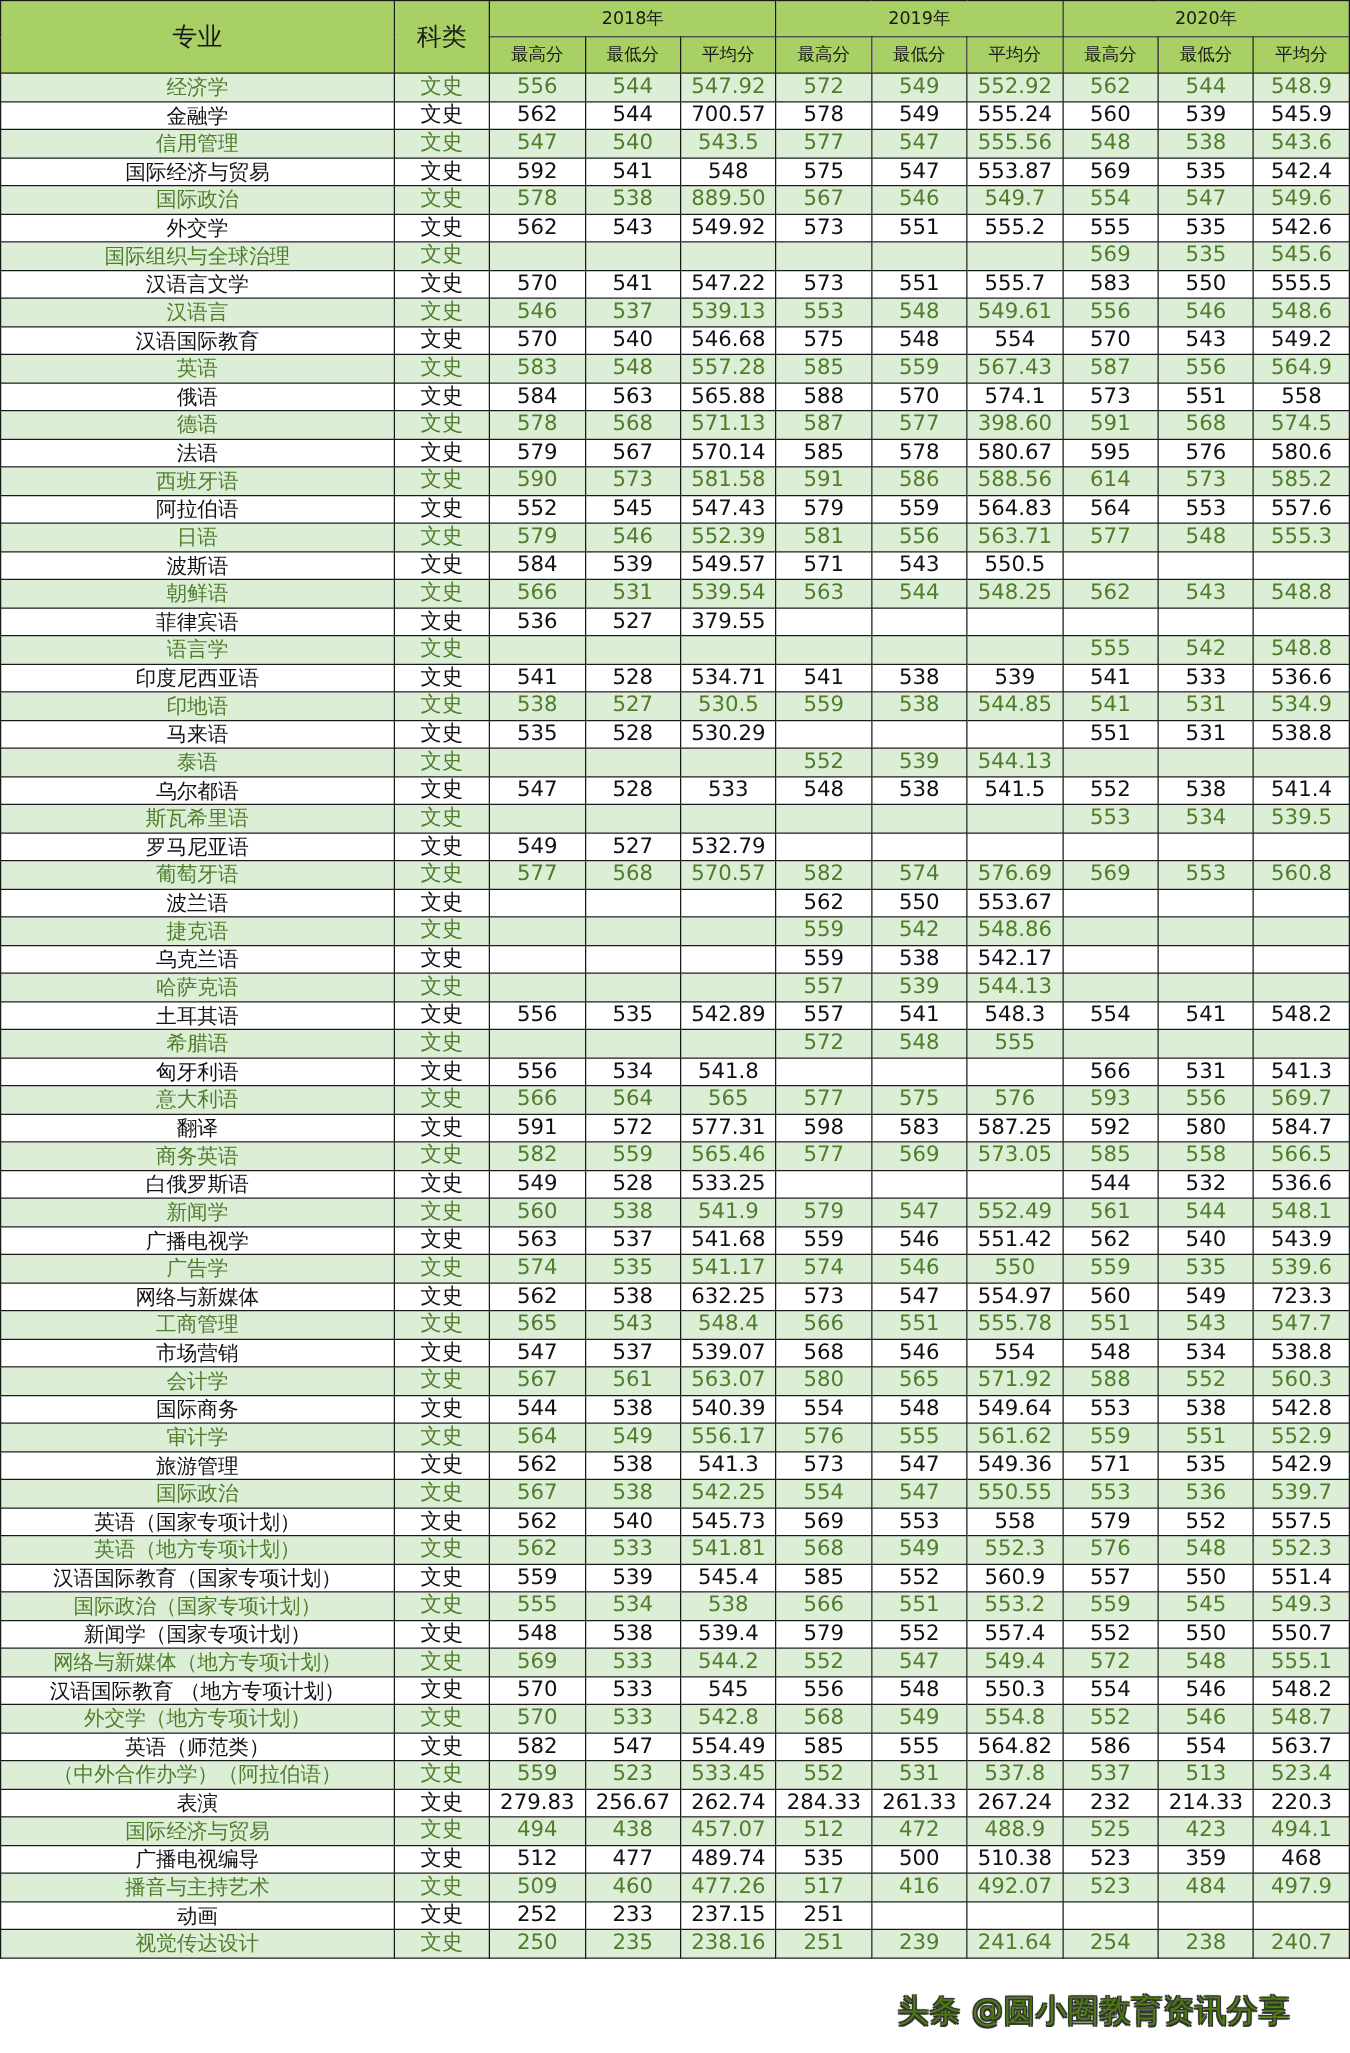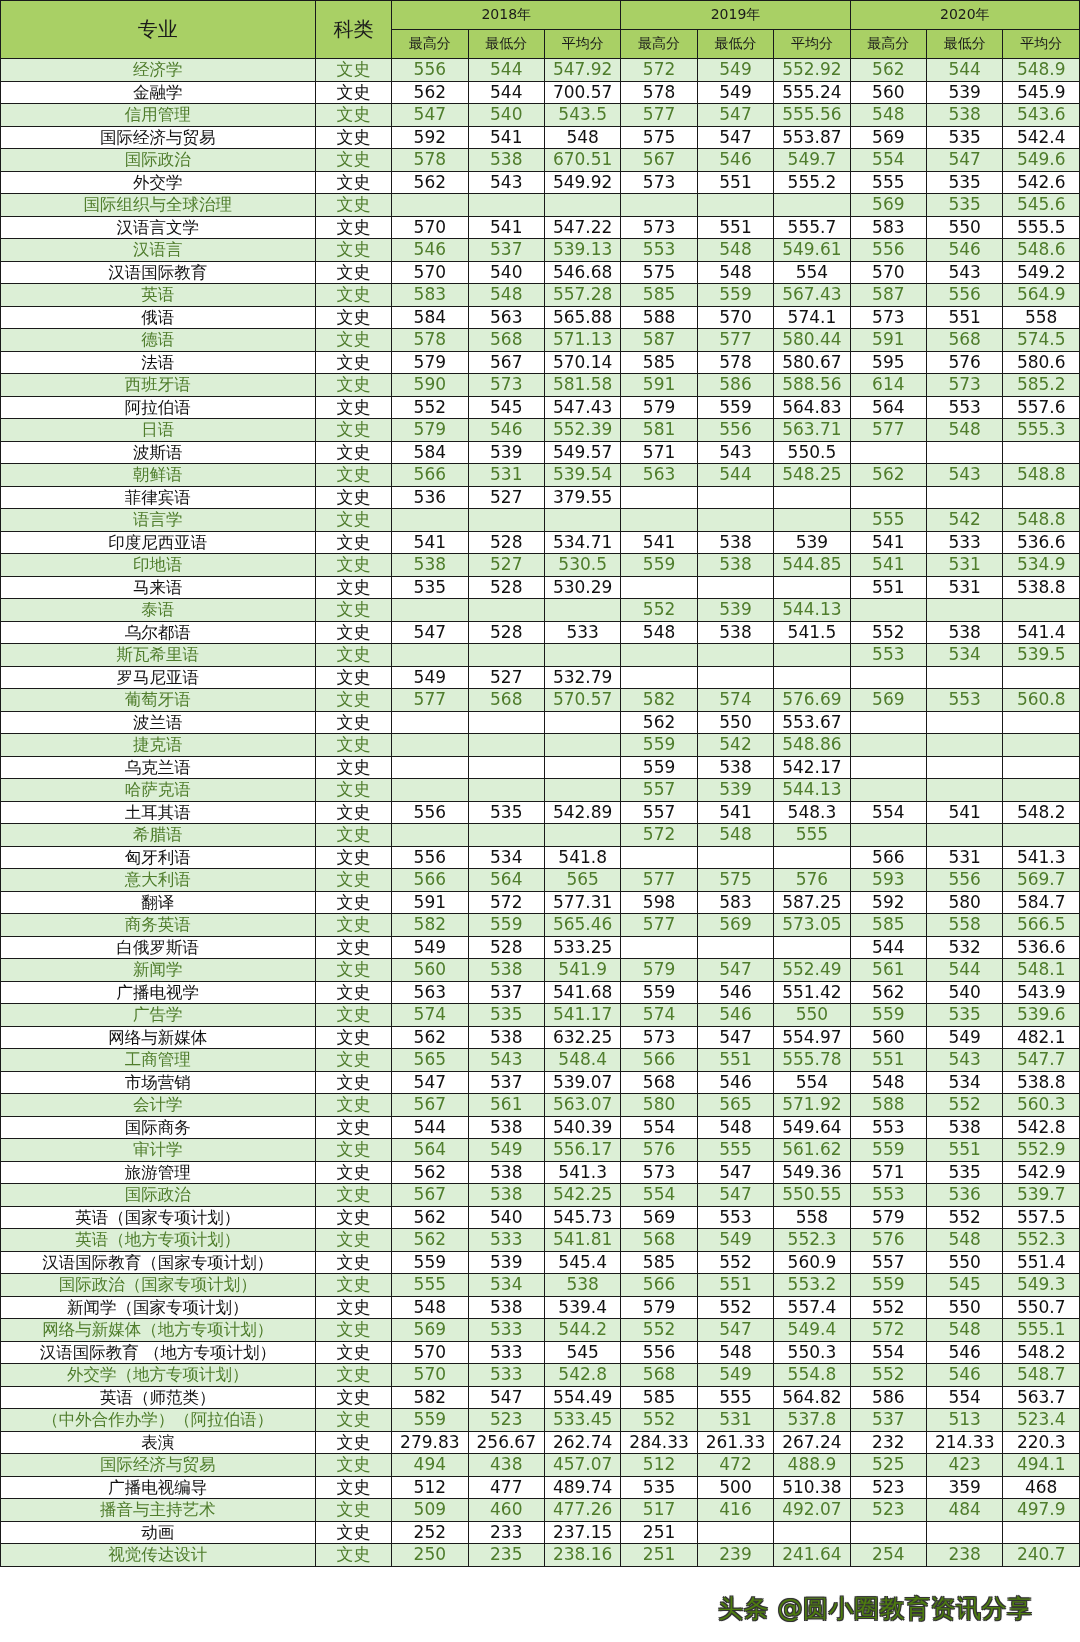--- a/index.html
+++ b/index.html
@@ -107,21 +107,21 @@
         <td>553.87</td>
         <td>569</td>
         <td>535</td>
         <td>542.4</td>
       </tr>
       <tr class="odd">
         <td class="major">国际政治</td>
         <td>文史</td>
         <td>578</td>
         <td>538</td>
-        <td>670.51</td>
+        <td>889.50</td>
         <td>567</td>
         <td>546</td>
         <td>549.7</td>
         <td>554</td>
         <td>547</td>
         <td>549.6</td>
       </tr>
       <tr class="even">
         <td class="major">外交学</td>
         <td>文史</td>
@@ -214,21 +214,21 @@
         <td>558</td>
       </tr>
       <tr class="odd">
         <td class="major">德语</td>
         <td>文史</td>
         <td>578</td>
         <td>568</td>
         <td>571.13</td>
         <td>587</td>
         <td>577</td>
-        <td>580.44</td>
+        <td>398.60</td>
         <td>591</td>
         <td>568</td>
         <td>574.5</td>
       </tr>
       <tr class="even">
         <td class="major">法语</td>
         <td>文史</td>
         <td>579</td>
         <td>567</td>
         <td>570.14</td>
@@ -620,21 +620,21 @@
         <td class="major">网络与新媒体</td>
         <td>文史</td>
         <td>562</td>
         <td>538</td>
         <td>632.25</td>
         <td>573</td>
         <td>547</td>
         <td>554.97</td>
         <td>560</td>
         <td>549</td>
-        <td>482.1</td>
+        <td>723.3</td>
       </tr>
       <tr class="odd">
         <td class="major">工商管理</td>
         <td>文史</td>
         <td>565</td>
         <td>543</td>
         <td>548.4</td>
         <td>566</td>
         <td>551</td>
         <td>555.78</td>

